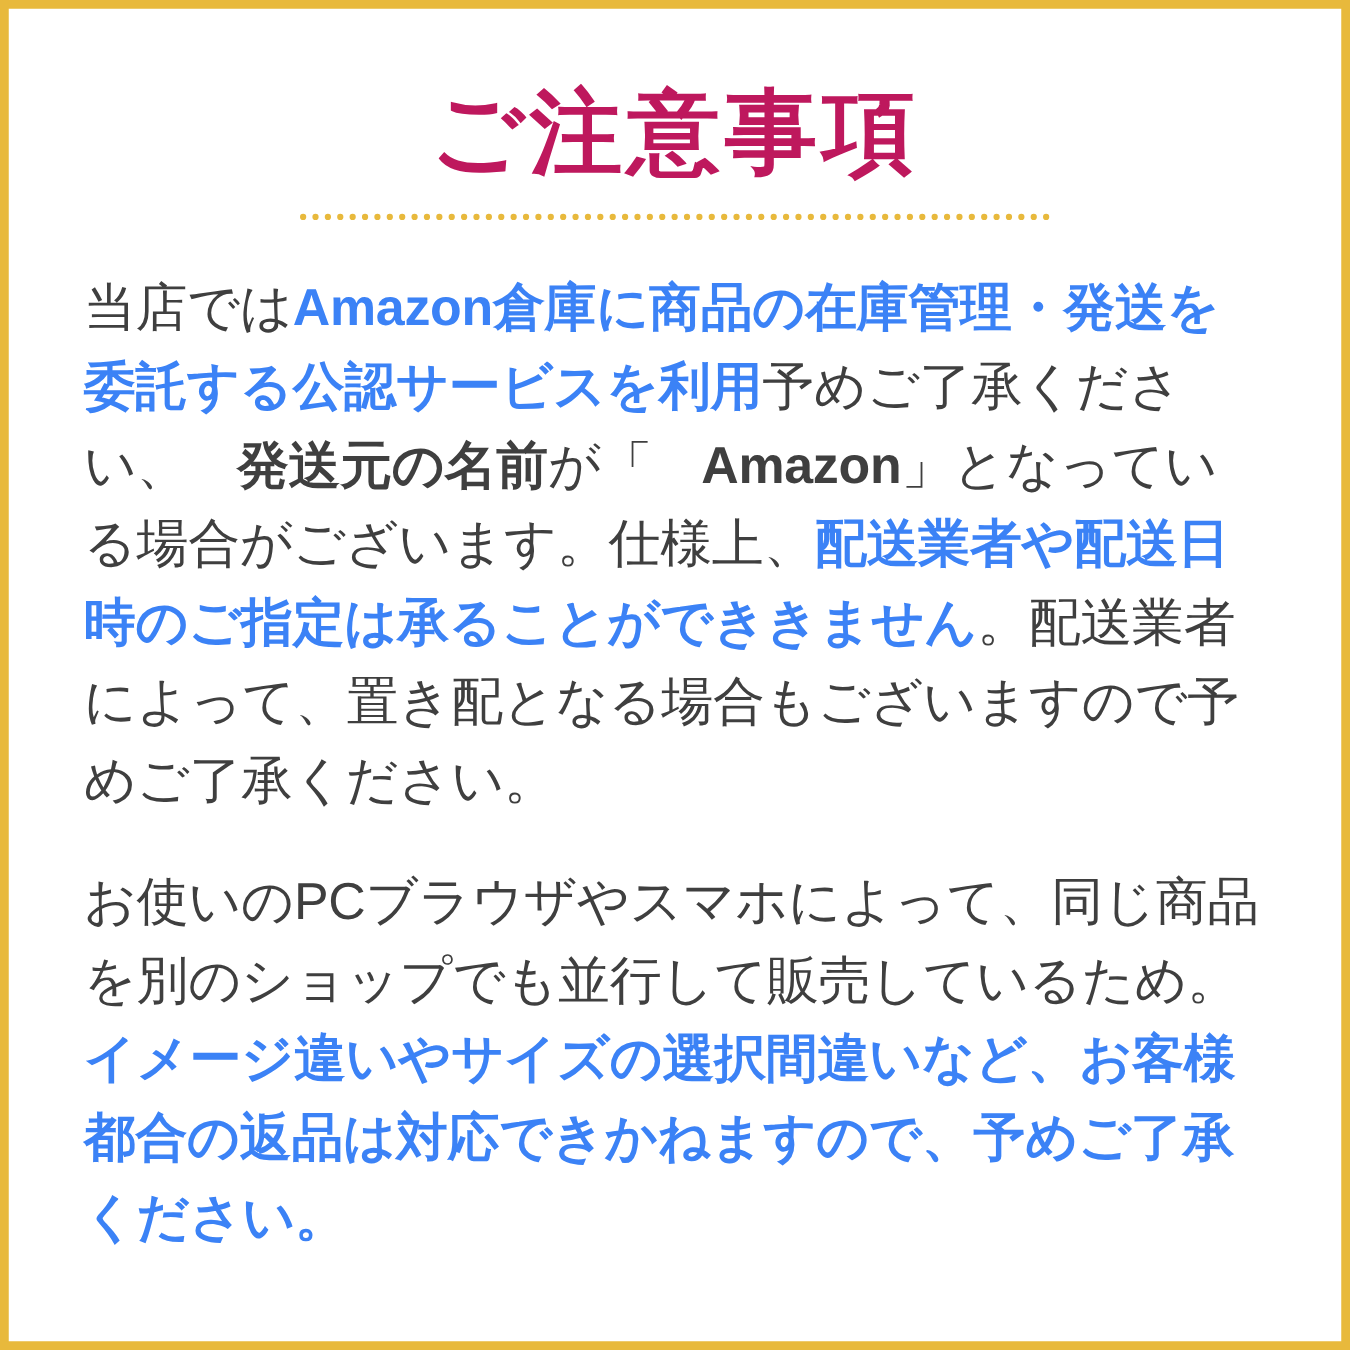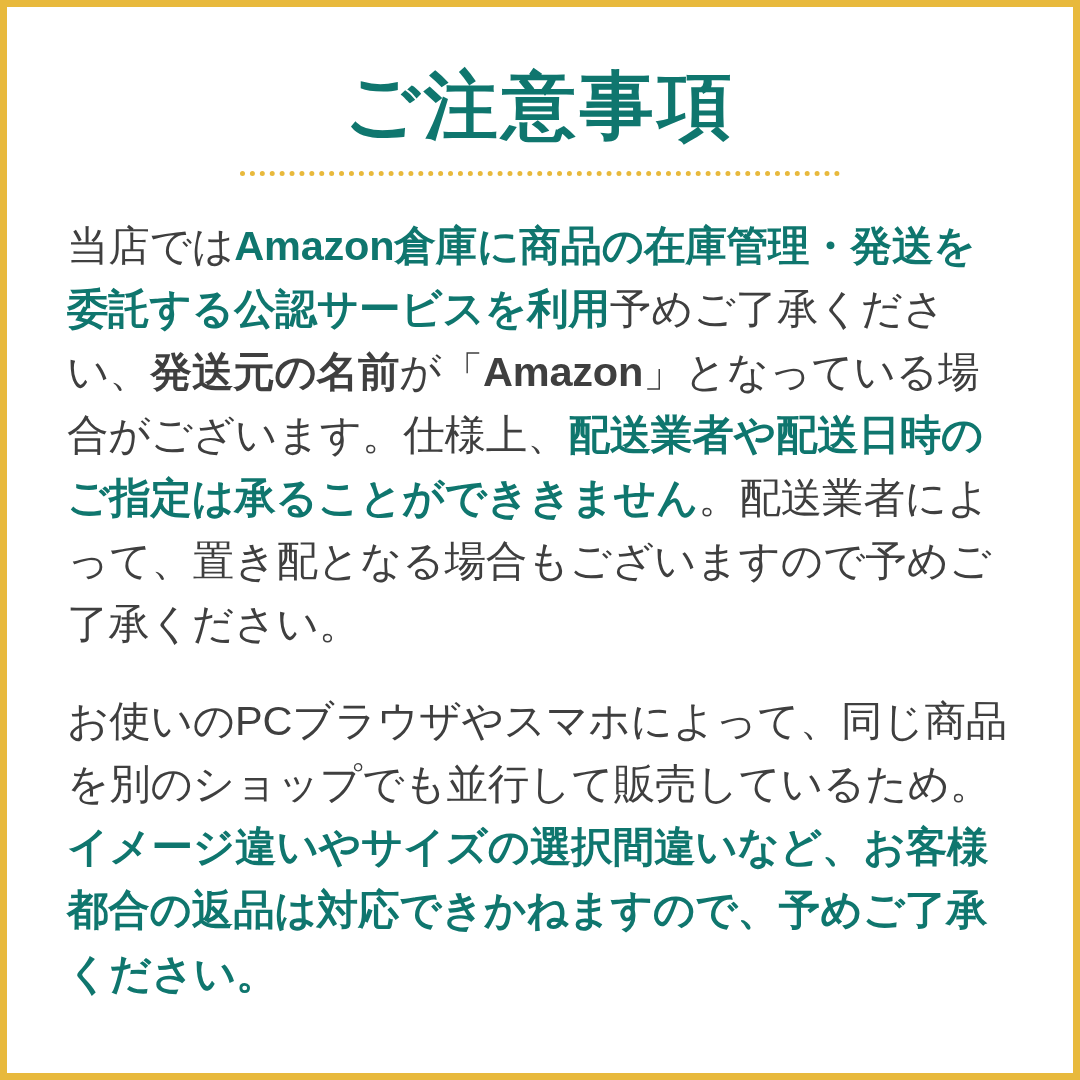--- a/index.html
+++ b/index.html
@@ -20,21 +20,21 @@
     width: 1080px;
     height: 1080px;
     border: 7px solid #e8b93c;
     background: #ffffff;
     padding: 52px 60px 40px 60px;
     overflow: hidden;
   }
 
   #title {
     text-align: center;
-    color: #0f766e;
+    color: #be185d;
     font-size: 74px;
     font-weight: bold;
     letter-spacing: 4px;
     line-height: 1.05;
     margin: 8px 0 0 0;
   }
 
   #divider {
     margin: 26px auto 0 auto;
     width: 600px;
@@ -47,26 +47,27 @@
     font-size: 41.5px;
     line-height: 1.52;
     letter-spacing: -0.2px;
     margin: 0 0 34px 0;
     text-align: left;
   }
   #p1 { margin-top: 38px; }
   #p3 { margin-bottom: 0; }
 
   .hl {
-    color: #0f766e;
+    color: #3b82f6;
     font-weight: bold;
   }
   .bold {
     font-weight: bold;
     color: #3f3f3f;
+    margin-left: 39px;
   }
 </style>
 </head>
 <body>
 
 <div id="card">
 
   <h1 id="title">ご注意事項</h1>
 
   <div id="divider"></div>

